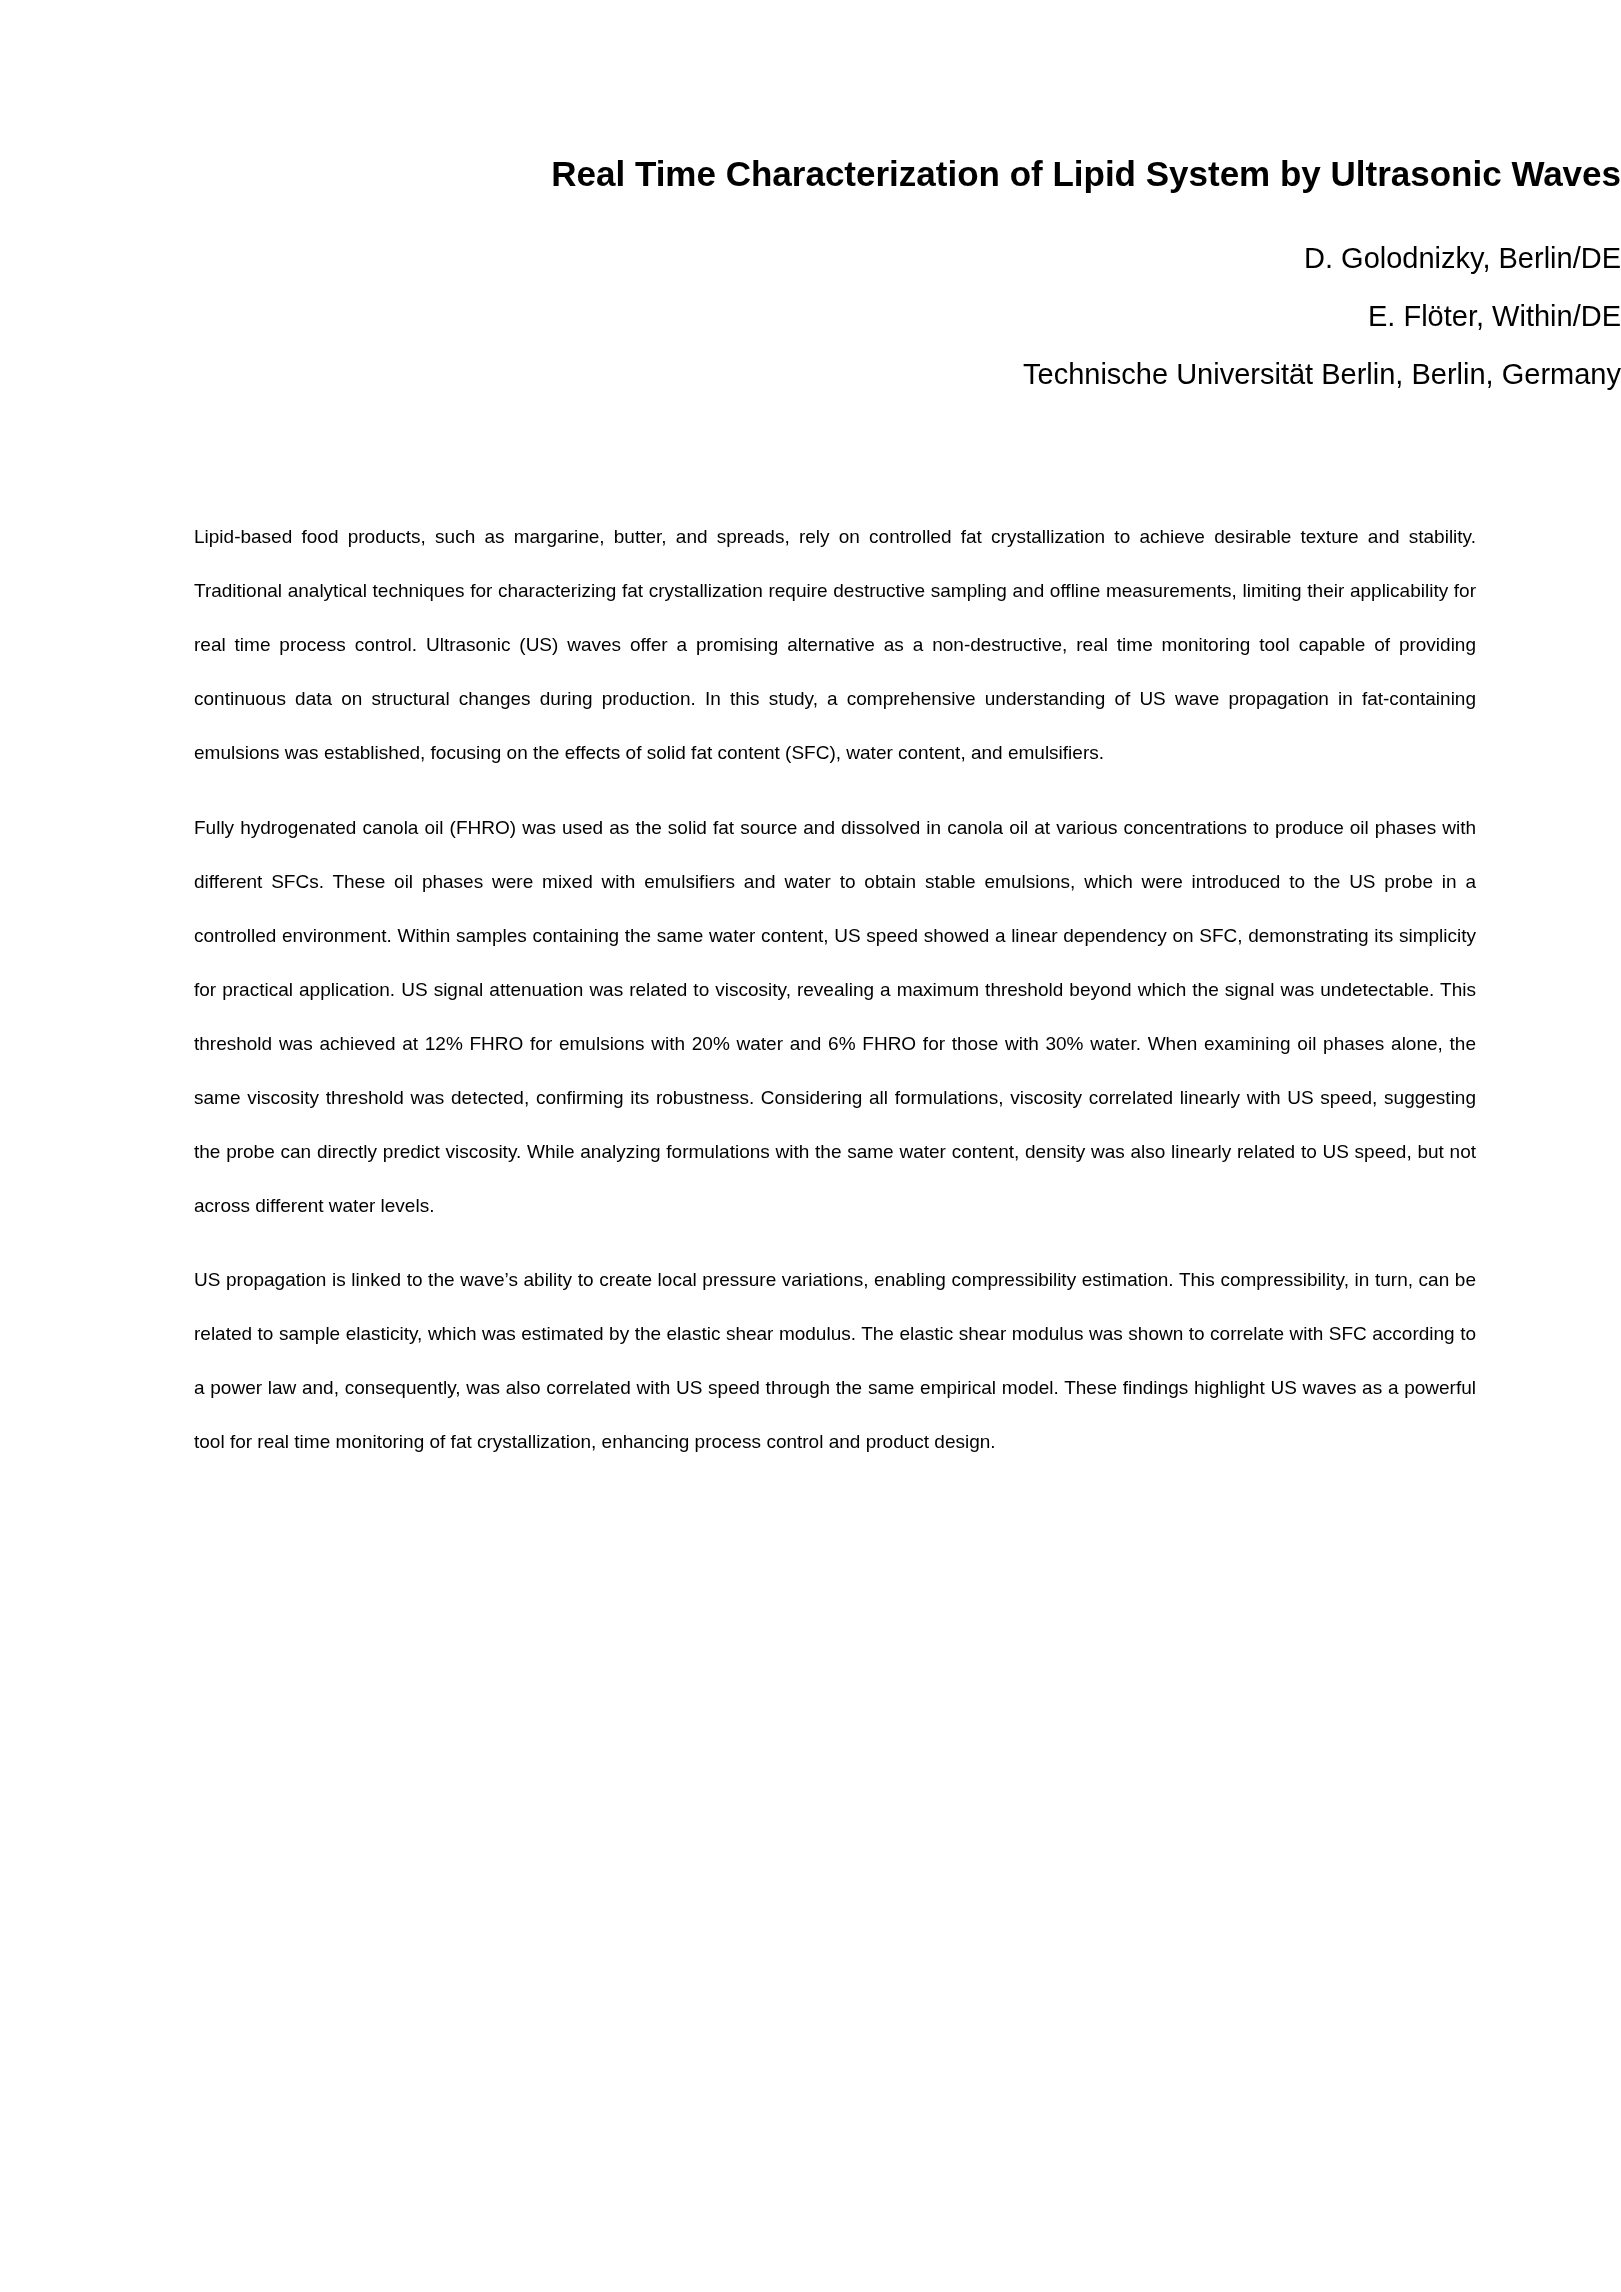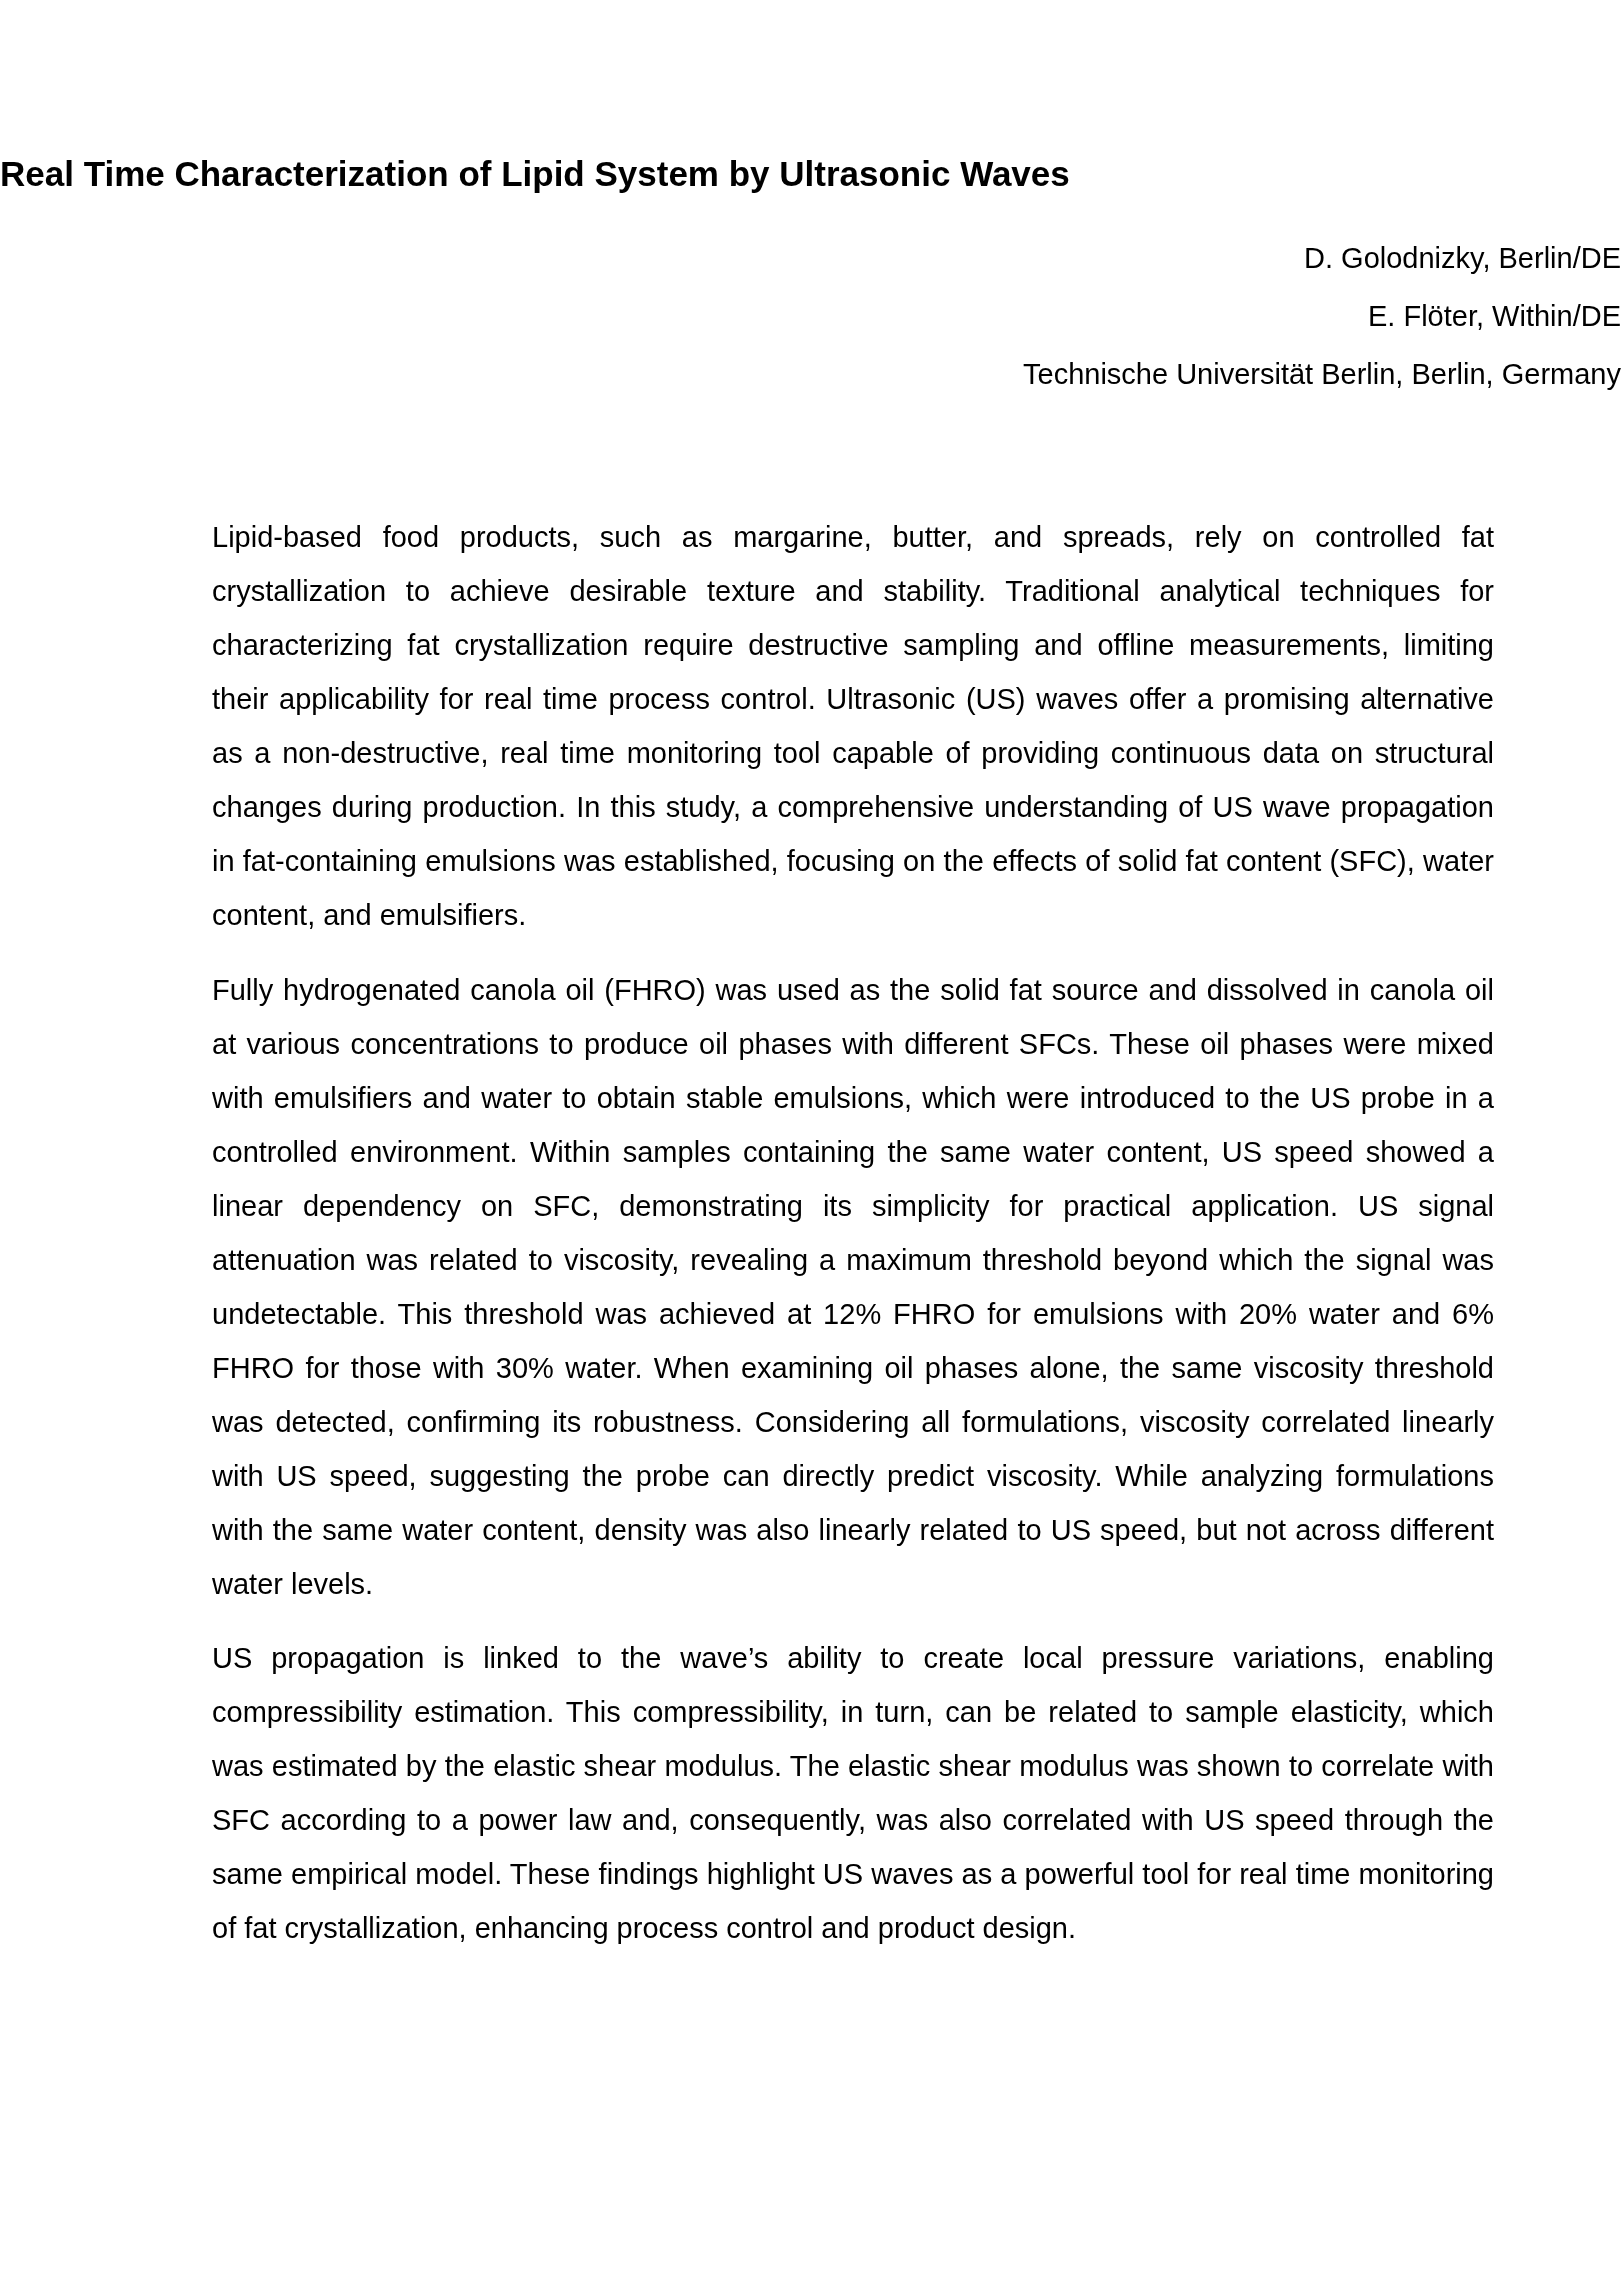--- a/index.html
+++ b/index.html
@@ -19,44 +19,44 @@
       position: absolute;
       left: 0; top: 0;
       width: 1621px;
       height: 2293px;
       background: #ffffff;
     }
     .title {
       position: absolute;
       left: 0; right: 0;
       top: 152px;
-      text-align: left;
+      text-align: right;
       font-weight: bold;
       font-size: 35px;
       line-height: 43px;
       margin: 0;
     }
     .author-block {
       position: absolute;
       left: 0; right: 0;
       top: 241px;
       text-align: right;
       font-size: 29px;
     }
     .author-line {
       height: 58px;
       line-height: 35px;
       margin: 0;
     }
     .body-text {
       position: absolute;
-      left: 212px;
+      left: 194px;
       width: 1282px;
       top: 510px;
-      font-size: 29px;
+      font-size: 19px;
     }
     .para {
       margin: 0 0 20.6px 0;
       line-height: 54px;
       text-align: justify;
       text-align-last: left;
     }
   </style>
 </head>
 <body>

